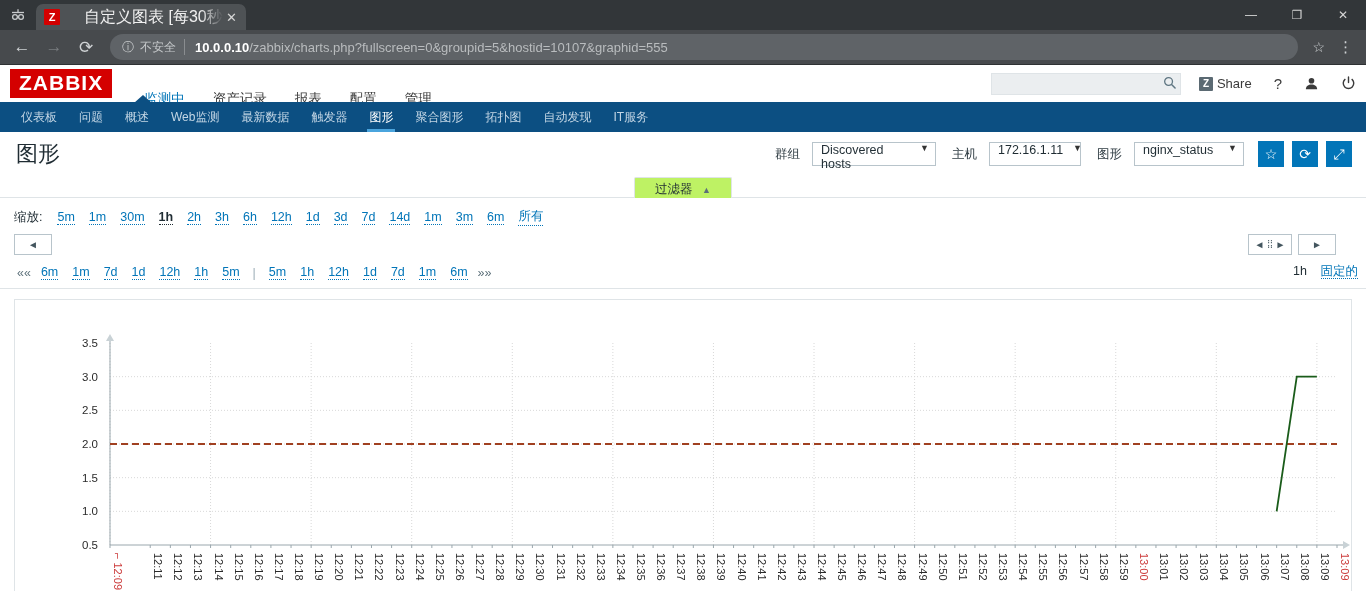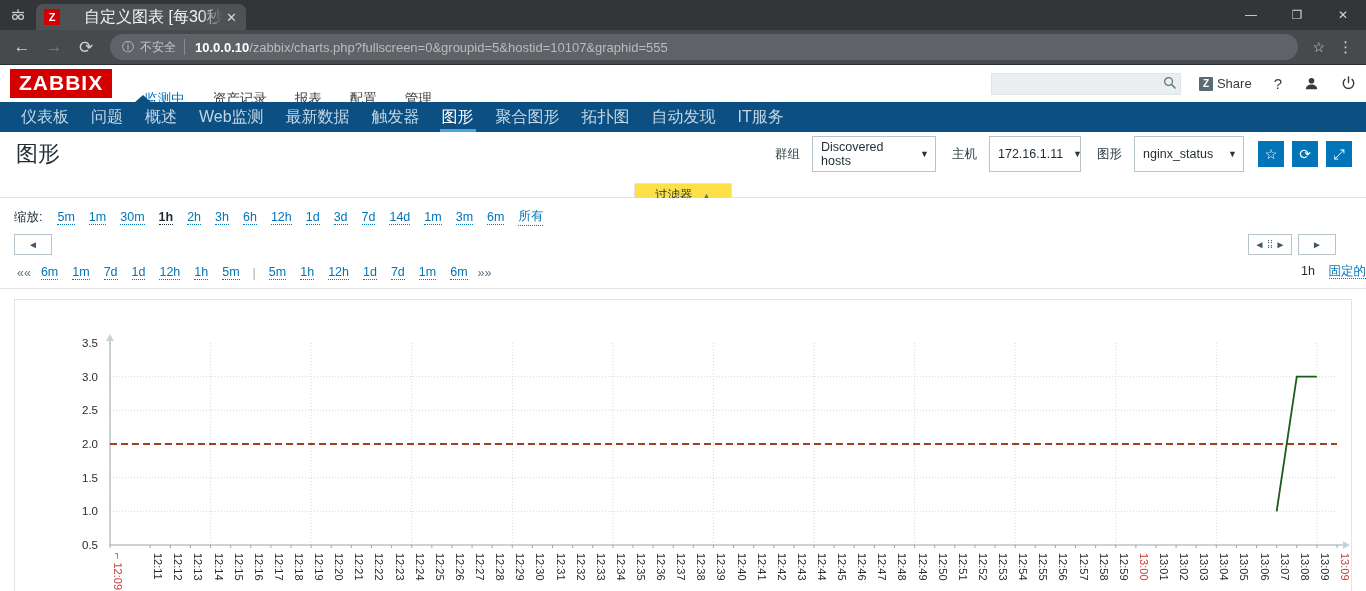--- a/index.html
+++ b/index.html
@@ -96,21 +96,21 @@
   .share-z { background:#5b6a73; color:#fff; font-size:10px; font-weight:bold; width:14px;height:14px;
     line-height:14px; text-align:center; margin-right:4px; border-radius:1px;}
   .hdr-ico { color:#3b3b3b; font-size:15px; margin-left: 22px; display:flex; align-items:center;}
 
   
   .zbx-subnav {
     height: 30px; background: #0c4f82; display:flex; align-items:center; padding-left: 10px;
     position: relative;
   }
   .zbx-subnav a {
-    color:#c3d6e5; font-size:16px; text-decoration:none; padding: 0 11px; line-height:30px;
+    color:#c3d6e5; font-size:12px; text-decoration:none; padding: 0 11px; line-height:30px;
     position: relative; white-space: nowrap;
   }
   .zbx-subnav a.sel { color:#fff; }
   .zbx-subnav a.sel::after {
     content:""; position:absolute; left:9px; right:9px; bottom:0; height:3px; background:#4aa4dd;
   }
   .arrow-up {
     position:absolute; top:-7px; left: 134px; width:0;height:0;
     border-left: 9px solid transparent; border-right: 9px solid transparent;
     border-bottom: 8px solid #0c4f82;
@@ -118,37 +118,37 @@
 
   
   .page-title-row {
     height: 44px; display:flex; align-items:center; padding: 0 20px 0 16px;
     background:#fff; position:relative;
   }
   .page-title { font-size: 22px; color: #1f2c33; font-weight: normal; }
   .ctrl-right { position:absolute; right: 14px; display:flex; align-items:center; gap: 8px;}
   .ctrl-lbl { font-size:12.5px; color:#2e3b42; margin-right:4px;}
   .sel-box {
-    height: 36px; border:1px solid #b8c4cb; background:#fff; display:flex; align-items:center;
+    height: 24px; border:1px solid #b8c4cb; background:#fff; display:flex; 
     padding: 0 6px 0 8px; font-size:12.5px; color:#1f2c33; min-width: 60px; justify-content:space-between;
   }
   .sel-box .caret { font-size:9px; margin-left: 10px; color:#333; }
   .sq-btn {
     width: 26px; height:26px; background:#0275b8; color:#fff; display:flex;
     align-items:center; justify-content:center; font-size:14px;
   }
 
   
   .filter-tab-row {
     height: 22px; background:#fff; display:flex; justify-content:center; align-items:flex-end;
     border-bottom: 1px solid #dfe4e7;
   }
   .filter-tab {
-    border:1px solid #dfe4e7; border-bottom:1px solid #fff; background:#fde047;
-    font-size:12.5px; color:#1f2c33; padding: 3px 20px 4px; position:relative; top:12px;
+    border:1px solid #dfe4e7; border-bottom:1px solid #fff; background:#bef264;
+    font-size:12.5px; color:#1f2c33; padding: 3px 20px 4px; position:relative; top:6px;
     border-radius: 2px 2px 0 0;
   }
   .filter-body {
     background:#fff; border-bottom:1px solid #dfe4e7; padding: 10px 14px 8px;
     position: relative;
   }
   .zoom-row { display:flex; align-items:center; font-size:12.5px; color:#1f2c33; }
   .zoom-row .lbl { margin-right: 8px; }
   .zoom-row a {
     color:#0275b8; text-decoration:none; border-bottom:1px dotted #0275b8;
@@ -166,21 +166,21 @@
   }
   .slider-right { position:absolute; right: 16px; top:0; display:flex; gap:6px; }
   .slider-btn.wide { width: 44px; justify-content: space-around; }
   .nav-row { margin-top: 9px; display:flex; align-items:center; font-size:12.5px; color:#44565f; }
   .nav-row a {
     color:#0275b8; text-decoration:none; border-bottom:1px dotted #0275b8; margin: 0 7px;
   }
   .nav-row .chev { color:#5c707a; margin:0 3px; }
   .nav-row .pipe { color:#9fb0b8; margin: 0 6px; }
   .nav-right {
-    position:absolute; right: 0; bottom: 8px; font-size:12.5px; color:#1f2c33;
+    position:absolute; right: 8px; bottom: 8px; font-size:12.5px; color:#1f2c33;
   }
   .nav-right a { color:#0275b8; text-decoration:none; border-bottom:1px dotted #0275b8; margin-left:10px;}
 
   
   .chart-wrap {
     margin: 10px 14px 0; border:1px solid #dfe4e7; background:#fff; height: 330px;
     position: relative; overflow:hidden;
   }
   .chart-title {
     text-align:center; font-size: 13.5px; color:#1f2c33; padding-top: 11px;

